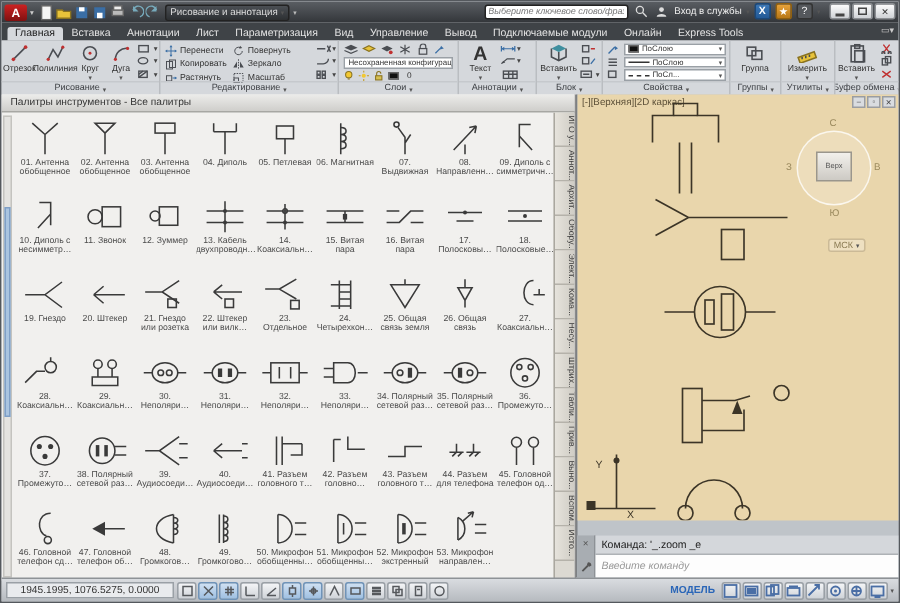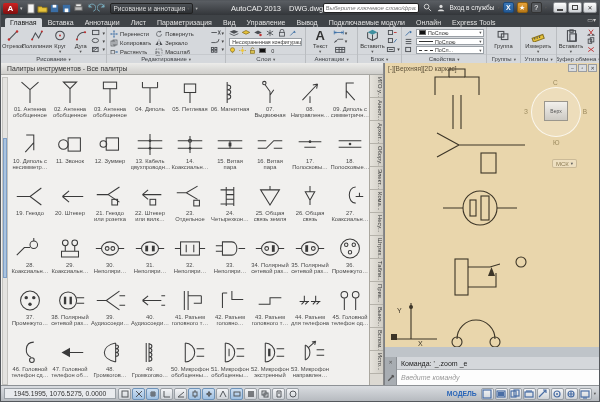--- a/index.html
+++ b/index.html
@@ -165,24 +165,20 @@
             <path d="M3 9A4 4 0 1 1 8 4" fill="none" stroke="#7ab"></path>
             <path d="M8 1v4H4z" fill="#7ab"></path>
           </svg>
         </span>
       </div>
     <div class="ws-pill">
       <span>Рисование и аннотация</span>
       <span class="caret">▾</span>
     </div>
     <span class="caret" style="color:#bbb">▾</span>
-    <div class="title-center">
-      <span>AutoCAD 2013</span>
-      <span>DWG.dwg</span>
-    </div>
     <div class="infocenter">
       <input class="searchbox" placeholder="Выберите ключевое слово/фразу" style="">
       <span class="ic-btn">
         <svg width="9" height="9" viewBox="0 0 10 10">
             <circle cx="4" cy="4" r="2.6" fill="none" stroke="#ddd"></circle>
             <path d="M6 6l3 3" stroke="#ddd"></path>
           </svg>
       </span>
       <span class="ic-btn">
         <svg width="8" height="8" viewBox="0 0 10 10">

